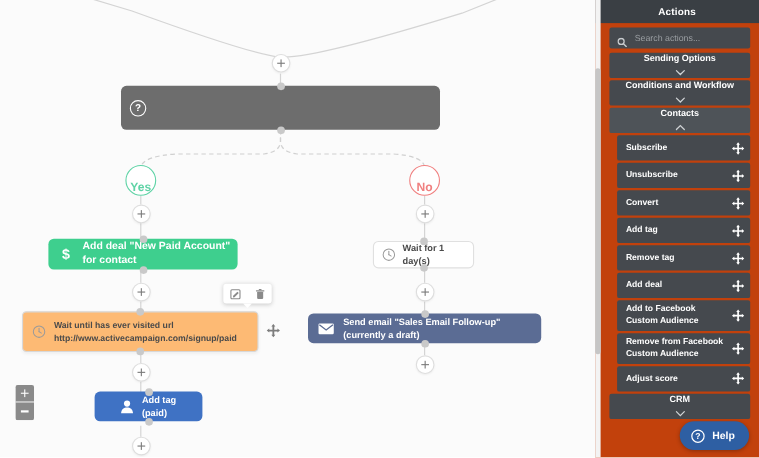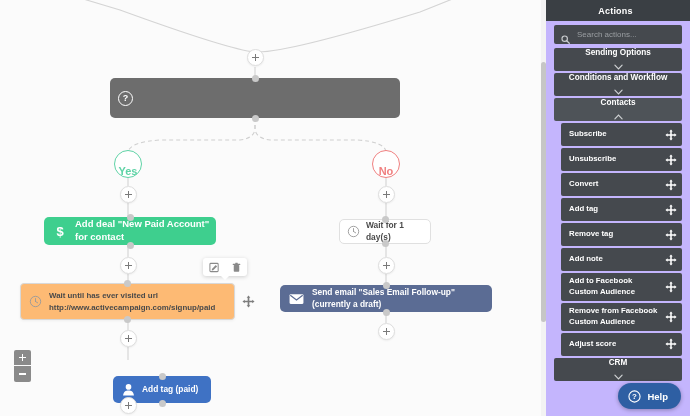--- a/index.html
+++ b/index.html
@@ -182,26 +182,25 @@
     width: 212px; height: 27px;
     background: #5b6c94;
     color: #ffffff;
     padding-left: 9px;
   }
   #email-node .ico { width: 15px; height: 12px; margin-right: 8px; }
   #email-node .lbl { font-size: 8.4px; }
 
   
   #tag-node {
-    left: 86px; top: 376px;
+    left: 86px; top: 356px;
     width: 98px; height: 27px;
     background: #3f72c4;
     color: #ffffff;
-    padding-left: 8px;
-    margin-left: 27px;
+    padding-left: 22px;
   }
   #tag-node .ico { width: 15px; height: 15px; margin-right: 6px; }
   #tag-node .lbl { font-size: 8.4px; }
 
   
   #zoom-ctrl {
     position: absolute;
     left: 14px; top: 350px;
     width: 17px;
     z-index: 9;
@@ -219,21 +218,21 @@
   }
   #zoom-in { border-bottom: 1px solid #fbfbfb; }
   .zoom-btn .hbar { position: absolute; width: 7px; height: 1.6px; background: #fff; }
   .zoom-btn .vbar { position: absolute; width: 1.6px; height: 7px; background: #fff; }
 
   
   #sidebar {
     position: absolute;
     left: 541px; top: 0;
     width: 149px; height: 416px;
-    background: #c4b5fd;
+    background: #c2410c;
     overflow: hidden;
   }
   #sb-scrolltrack {
     position: absolute;
     left: 0px; top: 0; width: 5px; height: 416px;
     background: #f3f3f3;
   }
   #sb-scrollthumb {
     position: absolute;
     left: 0px; top: 62px; width: 5px; height: 260px;
@@ -557,21 +556,21 @@
     <div class="sb-item">
       <span class="lbl">Remove tag</span>
       <span class="grip">
         <svg viewBox="0 0 14 14" width="12" height="12">
             <path d="M7 0.5 L9 3 H5 Z M7 13.5 L5 11 H9 Z M0.5 7 L3 5 V9 Z M13.5 7 L11 9 V5 Z M6.1 3 h1.8 v8 h-1.8 Z M3 6.1 h8 v1.8 h-8 Z" fill="#ffffff"></path>
           </svg>
       </span>
     </div>
 
     <div class="sb-item">
-      <span class="lbl">Add note</span>
+      <span class="lbl">Add deal</span>
       <span class="grip">
         <svg viewBox="0 0 14 14" width="12" height="12">
             <path d="M7 0.5 L9 3 H5 Z M7 13.5 L5 11 H9 Z M0.5 7 L3 5 V9 Z M13.5 7 L11 9 V5 Z M6.1 3 h1.8 v8 h-1.8 Z M3 6.1 h8 v1.8 h-8 Z" fill="#ffffff"></path>
           </svg>
       </span>
     </div>
 
     <div class="sb-item">
       <span class="lbl">Add to Facebook Custom Audience</span>
       <span class="grip">

